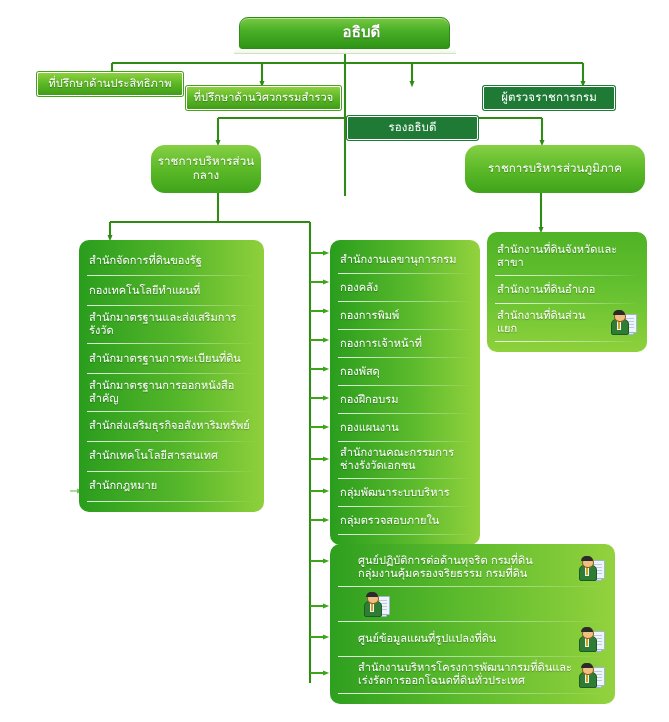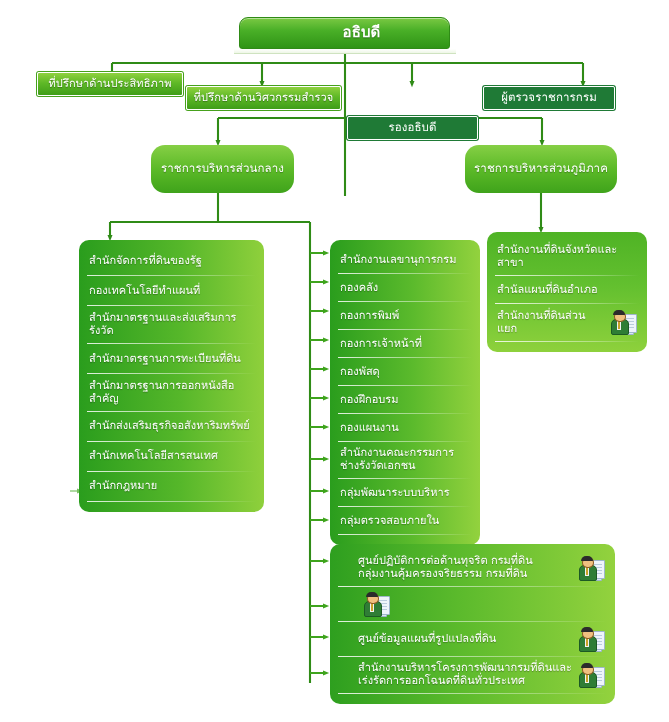--- a/index.html
+++ b/index.html
@@ -60,22 +60,22 @@
   .n-dark1{left:347px;top:96px;width:131px;margin-top:20px;}
   .n-dark2{left:483px;top:86px;width:132px;}
 
   
   .n-div{
     height:48px;border-radius:14px;
     background:linear-gradient(180deg,#86cf45 0%,#5cba28 50%,#3fa31b 100%);
     font-size:11.5px;
     text-shadow:0 1px 1px rgba(0,0,0,.28);
   }
-  .n-div1{left:151px;top:145px;width:143px;}
-  .n-div2{left:465px;top:145px;width:152px;}
+  .n-div1{left:151px;top:145px;width:110px;}
+  .n-div2{left:465px;top:145px;width:180px;}
 
   
   .panel{position:absolute;box-sizing:border-box;border-radius:9px;
          padding:6px 0 10px 0;}
   .panel.left{
     left:79px;top:240px;width:185px;
     background:linear-gradient(90deg,#2a9d1d 0%,#56b72a 55%,#8fd03c 100%);
     border-radius:10px;
   }
   .panel.mid{
@@ -285,21 +285,21 @@
     <div class="item">
         <span class="txt">กลุ่มตรวจสอบภายใน</span>
       </div>
   </div>
 
   <div class="panel right">
     <div class="item">
       <span class="txt">สำนักงานที่ดินจังหวัดและสาขา</span>
     </div>
     <div class="item">
-      <span class="txt">สำนัลแผนที่ดินอำเภอ</span>
+      <span class="txt">สำนักงานที่ดินอำเภอ</span>
     </div>
     <div class="item">
       <span class="txt">สำนักงานที่ดินส่วนแยก</span>
       <span class="person-icon">
         <span class="docs"></span>
           <span class="body"></span>
           <span class="shirt"></span>
           <span class="tie"></span>
           <span class="head"></span>
           <span class="hair"></span>

